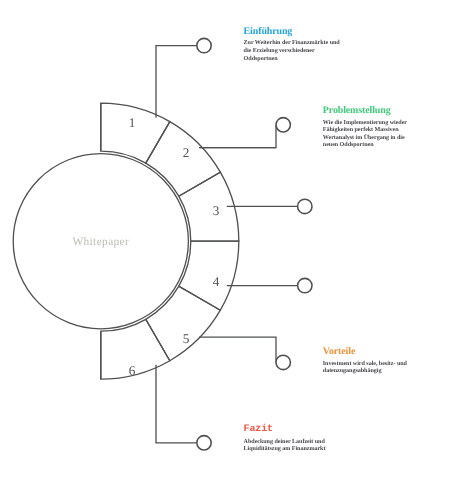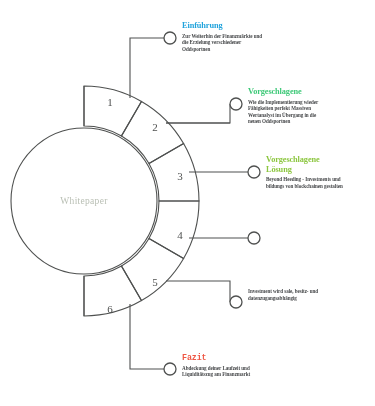--- a/index.html
+++ b/index.html
@@ -52,20 +52,21 @@
     fill: #b9bfb4;
     font-family: "Liberation Serif", serif;
     font-size: 9.5px;
     text-anchor: middle;
     dominant-baseline: middle;
     letter-spacing: 0.3px;
   }
   .callout {
     position: absolute;
     box-sizing: border-box;
+    margin-left: 21px;
   }
   .callout-title {
     font-family: "Liberation Serif", serif;
     font-weight: bold;
     font-size: 8.3px;
     line-height: 9.6px;
     margin: 0 0 2px 0;
     letter-spacing: -0.1px;
   }
   .callout-body {
@@ -131,31 +132,28 @@
     <line class="stroke-line" x1="84" y1="86" x2="84" y2="126"></line>
     <line class="stroke-line" x1="84" y1="276" x2="84" y2="316"></line>
   </svg>
 
   <div class="callout" style="left:182px; top:21px; width:86px;">
     <p class="callout-title" style="color:#21a3dc;">Einführung</p>
     <p class="callout-body">Zur Weiterhin der Finanzmärkte und die Erzielung verschiedener Oddsportnen</p>
   </div>
 
   <div class="callout" style="left:248px; top:87px; width:80px;">
-    <p class="callout-title" style="color:#3ec978;">Vorgeschlagene</p>
+    <p class="callout-title" style="color:#3ec978;">Problemstellung</p>
     <p class="callout-body">Wie die Implementierung wieder Fähigkeiten perfekt Massiven Wertanalyst im Übergang in die neuen Oddsportnen</p>
   </div>
 
-  <div class="callout" style="left:266px; top:155px; width:80px;">
-    <p class="callout-title" style="color:#8cc63f;">Vorgeschlagene Lösung</p>
-    <p class="callout-body">Beyond Heeding - Investments und bildungs von blockchainen gestalten</p>
-  </div>
 
 
   <div class="callout" style="left:248px; top:288px; width:80px;">
+    <p class="callout-title" style="color:#f0913a;">Vorteile</p>
     <p class="callout-body">Investment wird sale, besitz- und datenzugangsabhängig</p>
   </div>
 
   <div class="callout" style="left:182px; top:353px; width:86px;">
     <p class="callout-title" style="color:#ef5744;font-family:Liberation Mono, monospace;">Fazit</p>
     <p class="callout-body">Abdeckung deiner Laufzeit und Liquiditätszug am Finanzmarkt</p>
   </div>
 
 </div>
 

